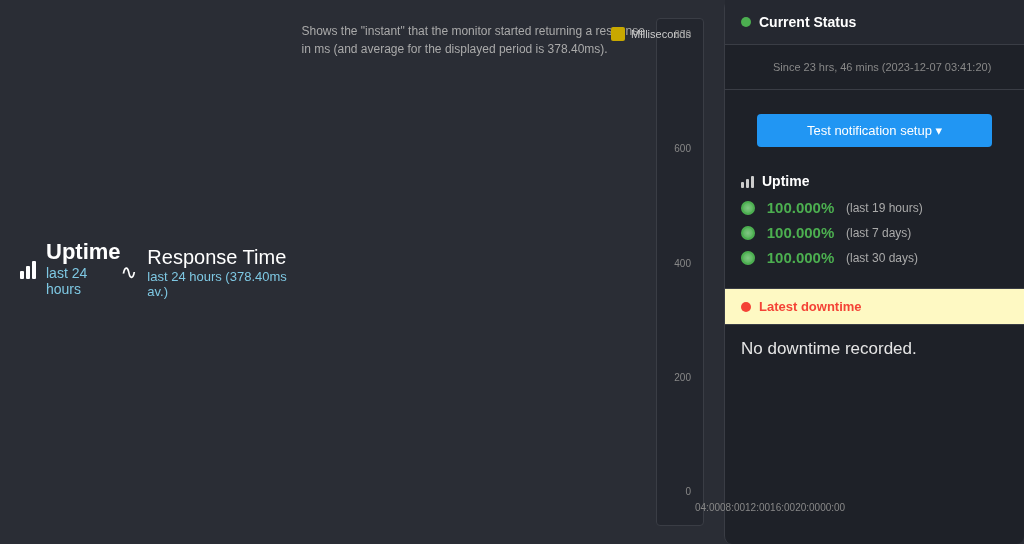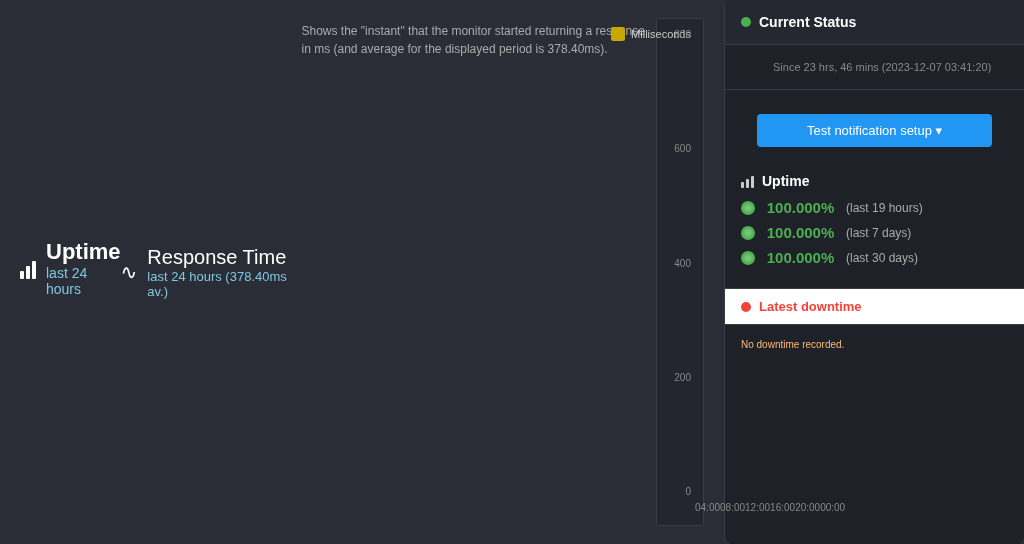--- a/index.html
+++ b/index.html
@@ -272,37 +272,37 @@
     }
     .downtime-section {
       flex: 1;
     }
     .downtime-header {
       display: flex;
       align-items: center;
       gap: 8px;
       padding: 10px 16px;
       border-bottom: 1px solid #3a3d45;
-      background: #ffffff;
+      background: #fef9c3;
     }
     .downtime-dot {
       width: 10px;
       height: 10px;
       border-radius: 50%;
       background: #f44336;
     }
     .downtime-title {
       font-size: 13px;
       font-weight: bold;
       color: #f44336;
     }
     .downtime-body {
       padding: 14px 16px;
-      font-size: 10px;
-      color: #fdba74;
+      font-size: 17px;
+      color: #e5e5e5;
     }
     .padded-section {
       padding: 0 16px 12px 16px;
     }
   </style>
 </head>
 <body>
 
 <div class="main-panel">
 

